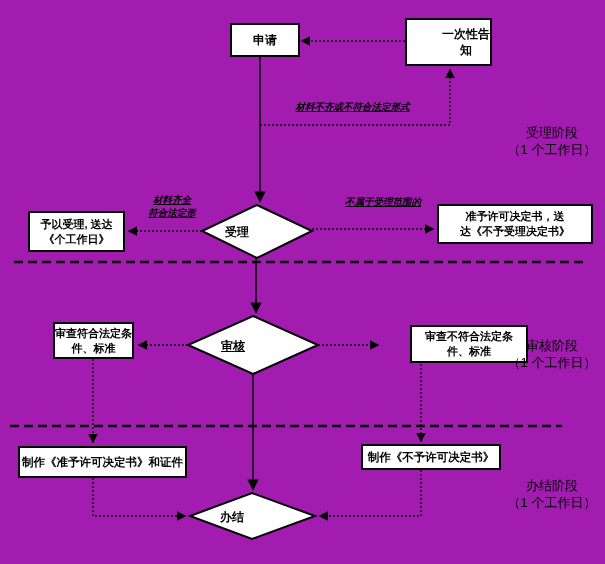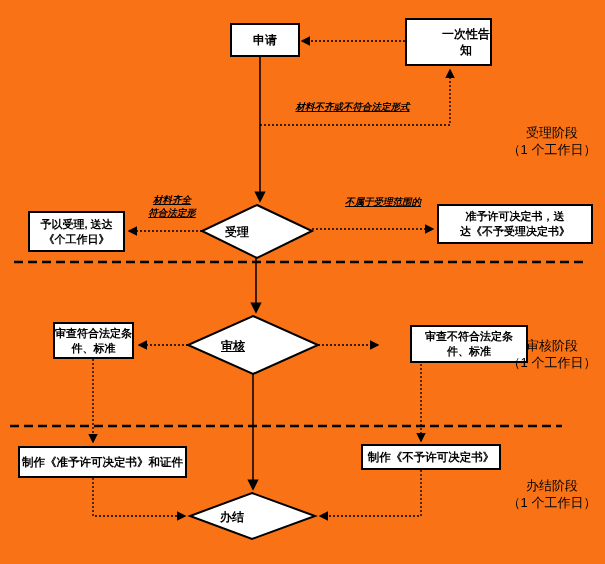--- a/index.html
+++ b/index.html
@@ -1,17 +1,17 @@
 <!DOCTYPE html>
 <html><head>
 <meta charset="utf-8">
 <style>
   html,body{margin:0;padding:0;background:#fff;}
   #canvas{
-    position:relative;width:605px;height:564px;background:#f97316;overflow:hidden;
+    position:relative;width:605px;height:564px;background:#a21caf;overflow:hidden;
     font-family:"Liberation Sans","DejaVu Sans",sans-serif;color:#000;
   }
   svg.layer{position:absolute;left:0;top:0;width:605px;height:564px;}
   .node{
     position:absolute;box-sizing:border-box;border:2px solid #000;background:#fff;
     display:flex;flex-direction:column;align-items:center;justify-content:center;
     text-align:center;font-weight:bold;line-height:16px;z-index:2;
   }
   .diamond-label{
     position:absolute;width:64px;font-weight:bold;font-size:12px;z-index:2;

